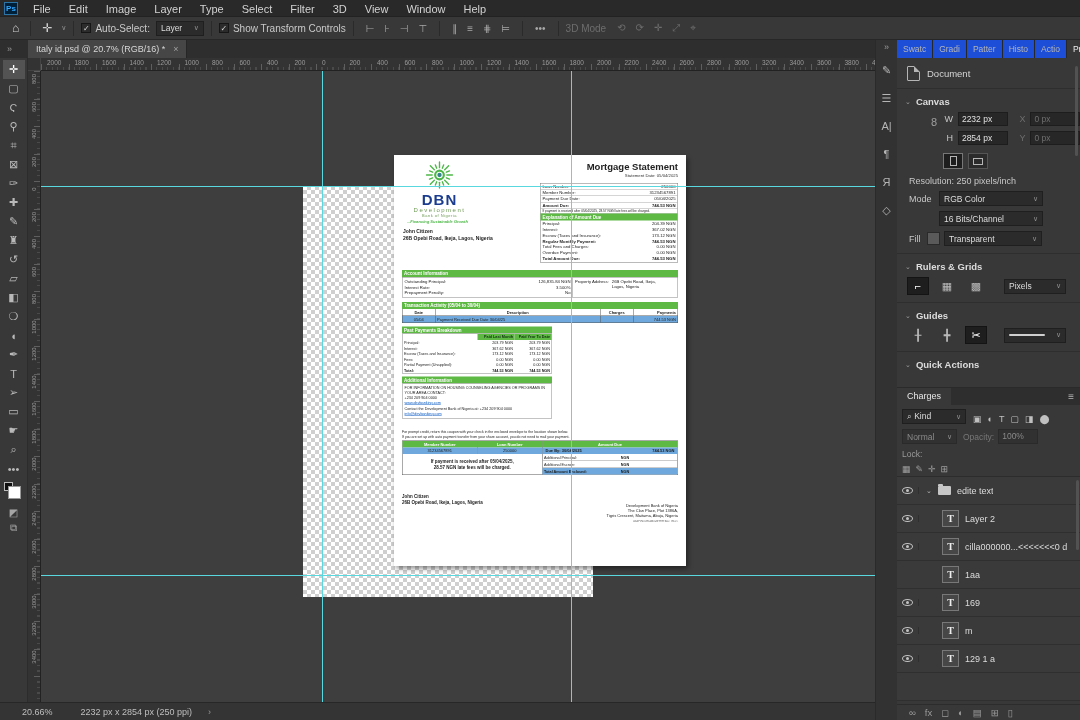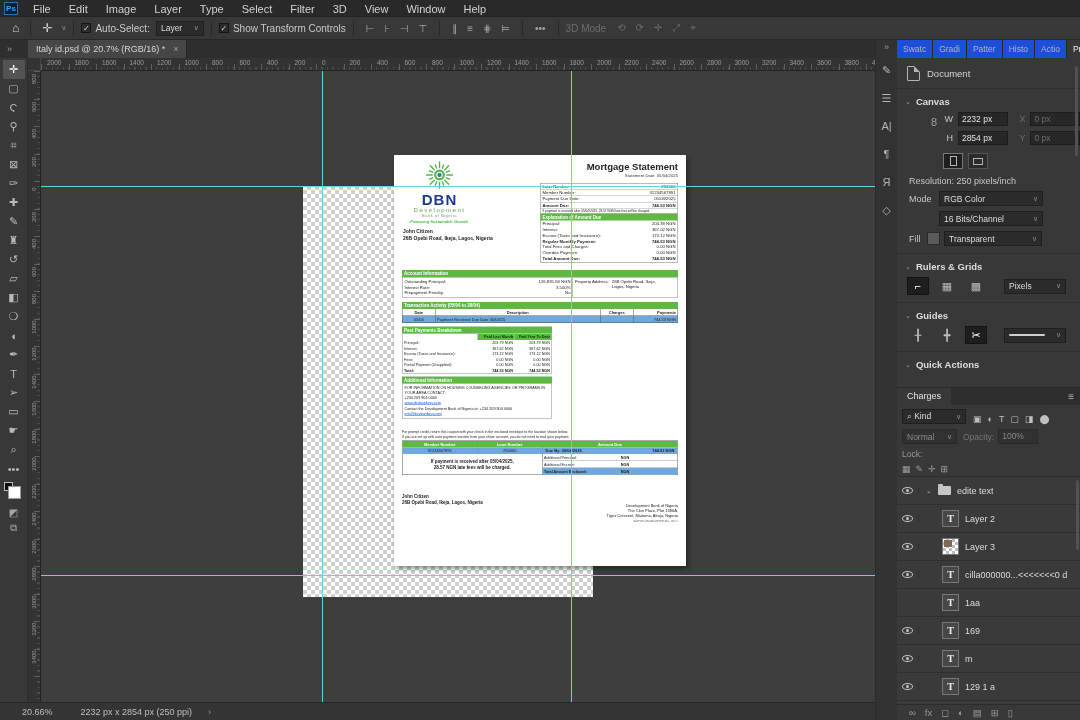--- a/index.html
+++ b/index.html
@@ -795,32 +795,20 @@
               <span class="thumb tt">T</span>
               <span class="lname">Layer 2</span>
             </div>
           </div>
           <div class="lrow">
             <div class="eyecell">
               <span class="eye"></span>
             </div>
             <div class="lcontent">
               <span class="sp12"></span>
-              <span class="thumb imgthumb">
-                <span class="smudge"></span>
-              </span>
-              <span class="lname">Layer 3</span>
-            </div>
-          </div>
-          <div class="lrow">
-            <div class="eyecell">
-              <span class="eye"></span>
-            </div>
-            <div class="lcontent">
-              <span class="sp12"></span>
               <span class="thumb tt">T</span>
               <span class="lname">cilla000000...&lt;&lt;&lt;&lt;&lt;&lt;&lt;0 d</span>
             </div>
           </div>
           <div class="lrow">
             <div class="eyecell"></div>
             <div class="lcontent">
               <span class="sp12"></span>
               <span class="thumb tt">T</span>
               <span class="lname">1aa</span>

